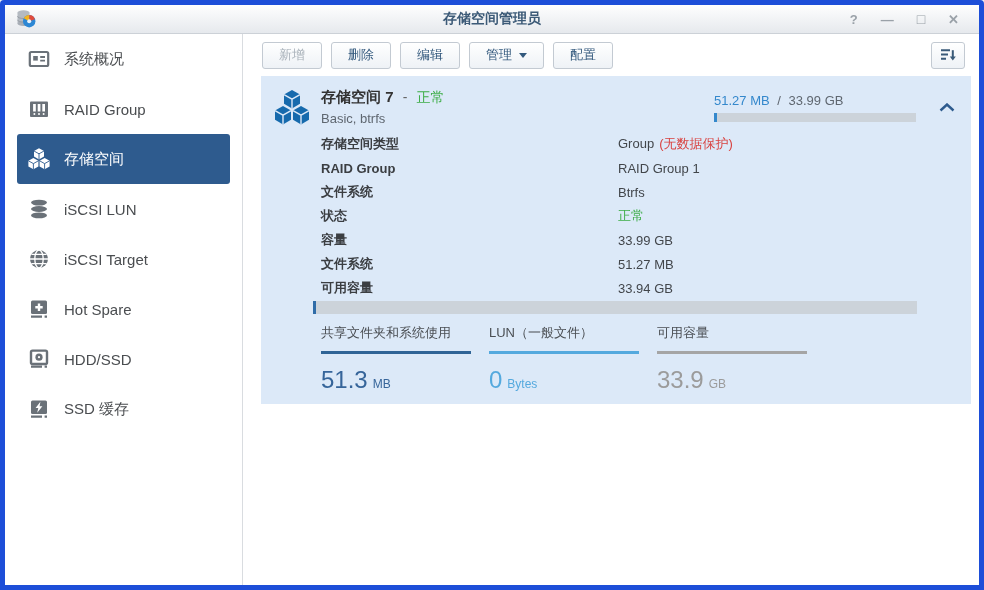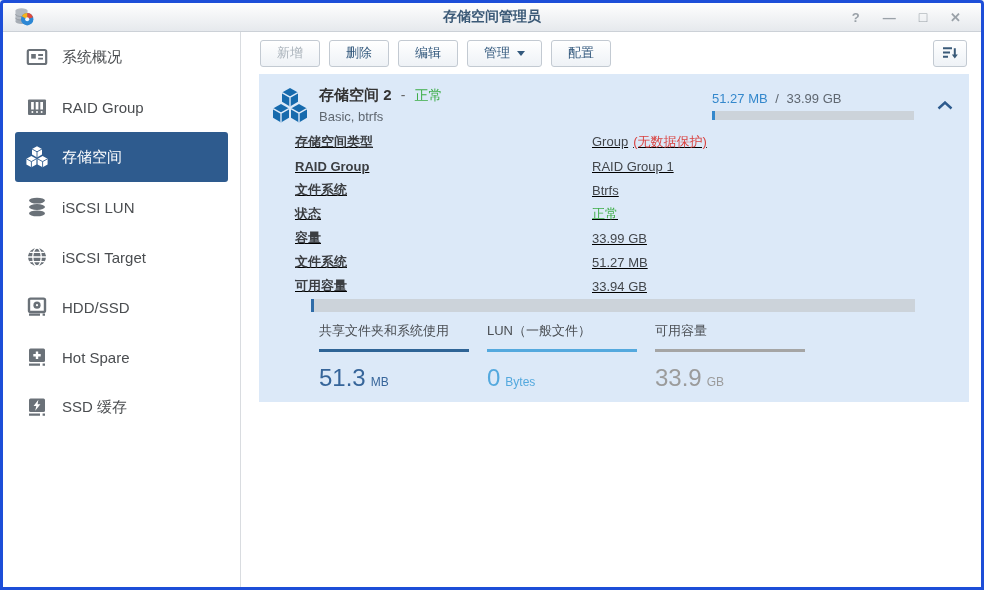--- a/index.html
+++ b/index.html
@@ -1,17 +1,17 @@
 <!DOCTYPE html>
 <html><head>
 <meta charset="utf-8">
 <style>
   html,body{margin:0;padding:0;background:#eef1f4;}
   body{font-family:"Liberation Sans",sans-serif;}
-  .window{width:984px;height:590px;background:#fff;border:3px solid #1d4ed8;border-radius:4px 4px 0 0;
+  .window{width:984px;height:590px;background:#fff;border:5px solid #1d4ed8;border-radius:4px 4px 0 0;
           box-sizing:border-box;display:flex;flex-direction:column;overflow:hidden;}
 
   
   .titlebar{height:28px;flex:0 0 28px;display:flex;align-items:center;position:relative;
             background:linear-gradient(#fefefe,#e6e9ed);border-bottom:1px solid #ccd1d7;border-radius:4px 4px 0 0;}
   .app-icon{margin-left:10px;display:flex;z-index:1;}
   .window-title{position:absolute;left:0;right:0;text-align:center;font-weight:bold;font-size:14px;color:#3c5a77;}
   .win-controls{margin-left:auto;display:flex;align-items:center;gap:23px;padding-right:20px;z-index:1;}
   .wc{color:#9aa1a8;font-weight:bold;font-size:13px;line-height:1;cursor:pointer;}
   .wc.max{font-size:14px;}
@@ -48,21 +48,21 @@
   .ph-sub{font-size:13px;color:#5f6770;margin-top:4px;}
   .ph-usage{margin-left:auto;width:202px;margin-right:21px;}
   .usage-text{font-size:13px;margin-bottom:5px;white-space:nowrap;}
   .u-used{color:#3488cc;}
   .u-sep{color:#5f6770;margin:0 4px;}
   .u-total{color:#5f6770;}
   .usage-bar{height:9px;background:#ccd3da;position:relative;}
   .usage-bar .fill{position:absolute;left:0;top:0;bottom:0;width:3px;background:#3488cc;}
   .ph-chevron{display:flex;cursor:pointer;padding:4px 2px;}
 
-  .details{padding-left:36px;text-decoration:underline;}
+  .details{padding-left:60px;}
   .drow{display:flex;height:24px;align-items:center;font-size:13px;}
   .dlabel{width:297px;font-weight:bold;color:#3b3e42;flex:0 0 297px;}
   .dvalue{color:#42464b;}
   .dnote{color:#d9413f;margin-left:5px;}
   .dvalue.green{color:#3fae49;}
 
   .bigbar{margin:1px 0 0 52px;width:604px;height:13px;background:#ccd3da;position:relative;}
   .bigbar .fill{position:absolute;left:0;top:0;bottom:0;width:3px;background:#2f6ca8;}
 
   .stats{display:flex;padding:10px 0 0 60px;}
@@ -174,38 +174,38 @@
               <path d="M3 12h18 M4.4 7.3h15.2 M4.4 16.7h15.2"></path>
             </g>
           </svg>
         </span>
         <span class="lbl">iSCSI Target</span>
       </div>
 
       <div class="side-item">
         <span class="ic">
           <svg width="24" height="24" viewBox="0 0 24 24">
+            <rect x="4" y="3.6" width="16" height="13.4" rx="1.5" fill="#6a7178"></rect>
+            <path d="M12 6.6v7.4 M8.3 10.3h7.4" stroke="#fff" stroke-width="2.4"></path>
+            <path d="M4 19.6h11 M17.6 19.6h2.4" stroke="#6a7178" stroke-width="2.4"></path>
+          </svg>
+        </span>
+        <span class="lbl">Hot Spare</span>
+      </div>
+
+      <div class="side-item">
+        <span class="ic">
+          <svg width="24" height="24" viewBox="0 0 24 24">
             <rect x="4" y="3.6" width="16" height="13.4" rx="1.5" fill="none" stroke="#6a7178" stroke-width="2.4"></rect>
             <circle cx="12" cy="10.2" r="3.6" fill="#6a7178"></circle>
             <circle cx="12" cy="10.2" r="1.1" fill="#fff"></circle>
             <path d="M4 19.6h11 M17.6 19.6h2.4" stroke="#6a7178" stroke-width="2.4"></path>
           </svg>
         </span>
         <span class="lbl">HDD/SSD</span>
-      </div>
-
-      <div class="side-item">
-        <span class="ic">
-          <svg width="24" height="24" viewBox="0 0 24 24">
-            <rect x="4" y="3.6" width="16" height="13.4" rx="1.5" fill="#6a7178"></rect>
-            <path d="M12 6.6v7.4 M8.3 10.3h7.4" stroke="#fff" stroke-width="2.4"></path>
-            <path d="M4 19.6h11 M17.6 19.6h2.4" stroke="#6a7178" stroke-width="2.4"></path>
-          </svg>
-        </span>
-        <span class="lbl">Hot Spare</span>
       </div>
 
       <div class="side-item">
         <span class="ic">
           <svg width="24" height="24" viewBox="0 0 24 24">
             <rect x="4" y="3.6" width="16" height="13.4" rx="1.5" fill="#6a7178"></rect>
             <polygon points="13.4,4.8 8.6,11 11.3,11 10.2,15.8 15.4,9.2 12.6,9.2" fill="#fff"></polygon>
             <path d="M4 19.6h11 M17.6 19.6h2.4" stroke="#6a7178" stroke-width="2.4"></path>
           </svg>
         </span>
@@ -256,21 +256,21 @@
               </g>
               <g stroke="#dce9f8" stroke-width="1.4" fill="none">
                 <path d="M12 7.6 L20 12.2 L28 7.6 M20 12.2 V21.4"></path>
                 <path d="M3 23.6 L11 28.2 L19 23.6 M11 28.2 V37.4"></path>
                 <path d="M21 23.6 L29 28.2 L37 23.6 M29 28.2 V37.4"></path>
               </g>
             </svg>
           </span>
           <span>
             <span class="ph-titleline">
-              <span class="ph-title">存储空间 2</span>
+              <span class="ph-title">存储空间 7</span>
               <span class="ph-dash">-</span>
               <span class="ph-status">正常</span>
             </span>
             <div class="ph-sub">Basic, btrfs</div>
           </span>
           <span class="ph-usage">
             <div class="usage-text">
               <span class="u-used">51.27 MB</span>
               <span class="u-sep">/</span>
               <span class="u-total">33.99 GB</span>

